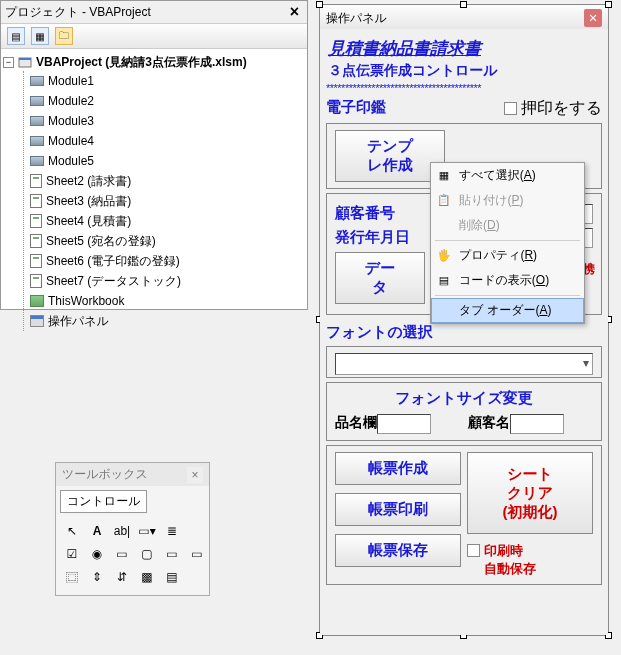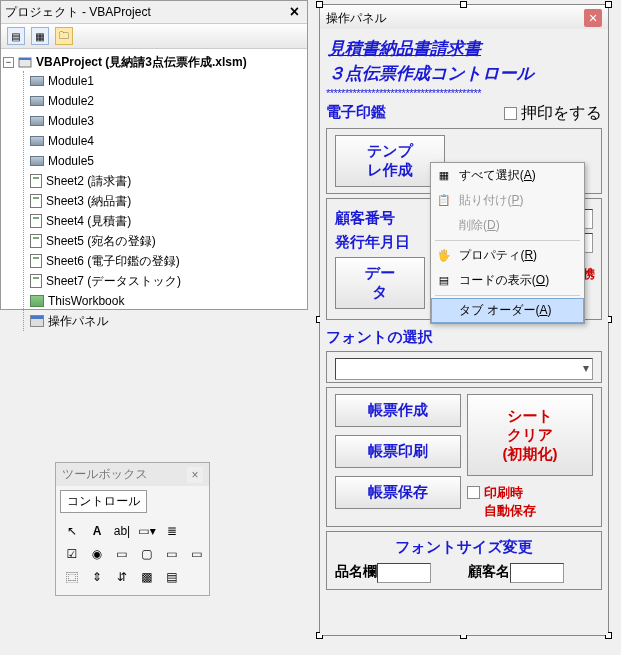--- a/index.html
+++ b/index.html
@@ -40,21 +40,21 @@
 .sel-handle { position:absolute; width:7px; height:7px; background:#fff; border:1px solid #000; }
 .sel-handle.tl{top:-4px;left:-4px;} .sel-handle.tm{top:-4px;left:50%;margin-left:-4px;} .sel-handle.tr{top:-4px;right:-4px;}
 .sel-handle.ml{top:50%;left:-4px;margin-top:-4px;} .sel-handle.mr{top:50%;right:-4px;margin-top:-4px;}
 .sel-handle.bl{bottom:-4px;left:-4px;} .sel-handle.bm{bottom:-4px;left:50%;margin-left:-4px;} .sel-handle.br{bottom:-4px;right:-4px;}
 
 .form-titlebar { background: linear-gradient(#fdfdfd,#e6e6e6); border-bottom:1px solid #b5b5b5; padding:4px 6px; font-size:12px; display:flex; align-items:center; }
 .form-titlebar .wclose { margin-left:auto; width:18px; height:18px; background:#d97373; border-radius:2px; display:flex; align-items:center; justify-content:center; color:#fff; font-size:11px; cursor:pointer; }
 .form-body { position:absolute; top:24px; left:0; right:0; bottom:0; background:#f0f0f0; background-image: radial-gradient(#bcbcbc 0.6px, transparent 0.6px); background-size: 8px 8px; padding: 6px; }
 
 .hd1 { color:#1a1ad6; font-weight:bold; font-style:italic; font-size:17px; text-decoration:underline; margin: 2px 0 0 2px; }
-.hd2 { color:#1a1ad6; font-weight:bold; font-style:italic; font-size:17px; margin: 2px 0 2px 2px; }
+.hd2 { color:#1a1ad6; font-weight:bold; font-size:14px; margin: 2px 0 2px 2px; }
 .stars { color:#1a1ad6; font-size:11px; letter-spacing:-0.5px; overflow:hidden; white-space:nowrap; }
 
 .row { display:flex; align-items:flex-start; margin: 4px 0; gap:0; }
 .lbl-blue { color:#1a1ad6; font-weight:bold; font-size:15px; }
 .lbl-dark { color:#000; font-weight:bold; font-size:14px; }
 .lbl-red { color:#d00000; font-weight:bold; font-size:14px; }
 
 .checkbox { display:flex; align-items:center; gap:4px; cursor:pointer; }
 .cb-box { width:13px; height:13px; background:#fff; border:1px solid #888; }
 
@@ -248,52 +248,52 @@
         </div>
       </div>
 
       <div class="row" style="margin-top:8px;">
         <span class="lbl-blue">フォントの選択</span>
       </div>
       <div class="frame nopadbot">
         <div class="combo"></div>
       </div>
 
-      <div class="frame" style="display:grid; grid-template-columns: 1fr 1fr; gap:6px; align-items:stretch;">
-        <div style="display:flex; flex-direction:column; gap:8px;">
-          <div class="btn">帳票作成</div>
-          <div class="btn">帳票印刷</div>
-          <div class="btn">帳票保存</div>
-        </div>
-        <div style="display:flex; flex-direction:column; gap:8px;">
-          <div class="btn red" style="height:82px; display:flex; align-items:center; justify-content:center; white-space:pre-line;">シート
-クリア
-(初期化)</div>
-          <div class="checkbox" style="align-items:flex-start;">
-            <span class="cb-box" style="margin-top:2px;"></span>
-            <span class="lbl-red" style="white-space:pre-line; font-size:13px;">印刷時
-自動保存</span>
-          </div>
-        </div>
-      </div>
-
       <div class="frame">
         <div class="lbl-blue" style="text-align:center; margin-bottom:6px;">フォントサイズ変更</div>
         <div class="grid2">
           <div class="row" style="margin:0;">
             <span class="lbl-dark">品名欄</span>
             <div class="txtbox w60"></div>
           </div>
           <div class="row" style="margin:0;">
             <span class="lbl-dark">顧客名</span>
             <div class="txtbox w60"></div>
           </div>
         </div>
       </div>
 
+      <div class="frame" style="display:grid; grid-template-columns: 1fr 1fr; gap:6px; align-items:stretch;">
+        <div style="display:flex; flex-direction:column; gap:8px;">
+          <div class="btn">帳票作成</div>
+          <div class="btn">帳票印刷</div>
+          <div class="btn">帳票保存</div>
+        </div>
+        <div style="display:flex; flex-direction:column; gap:8px;">
+          <div class="btn red" style="height:82px; display:flex; align-items:center; justify-content:center; white-space:pre-line;">シート
+クリア
+(初期化)</div>
+          <div class="checkbox" style="align-items:flex-start;">
+            <span class="cb-box" style="margin-top:2px;"></span>
+            <span class="lbl-red" style="white-space:pre-line; font-size:13px;">印刷時
+自動保存</span>
+          </div>
+        </div>
+      </div>
+
     </div>
   </div>
 </div>
 
 <div class="ctx-menu" id="ctx-menu">
     <div class="ctx-item">
       <span class="ctx-icon">▦</span>
       <span>すべて選択(<span class="ul-key">A</span>)</span>
     </div>
     <div class="ctx-item disabled">

